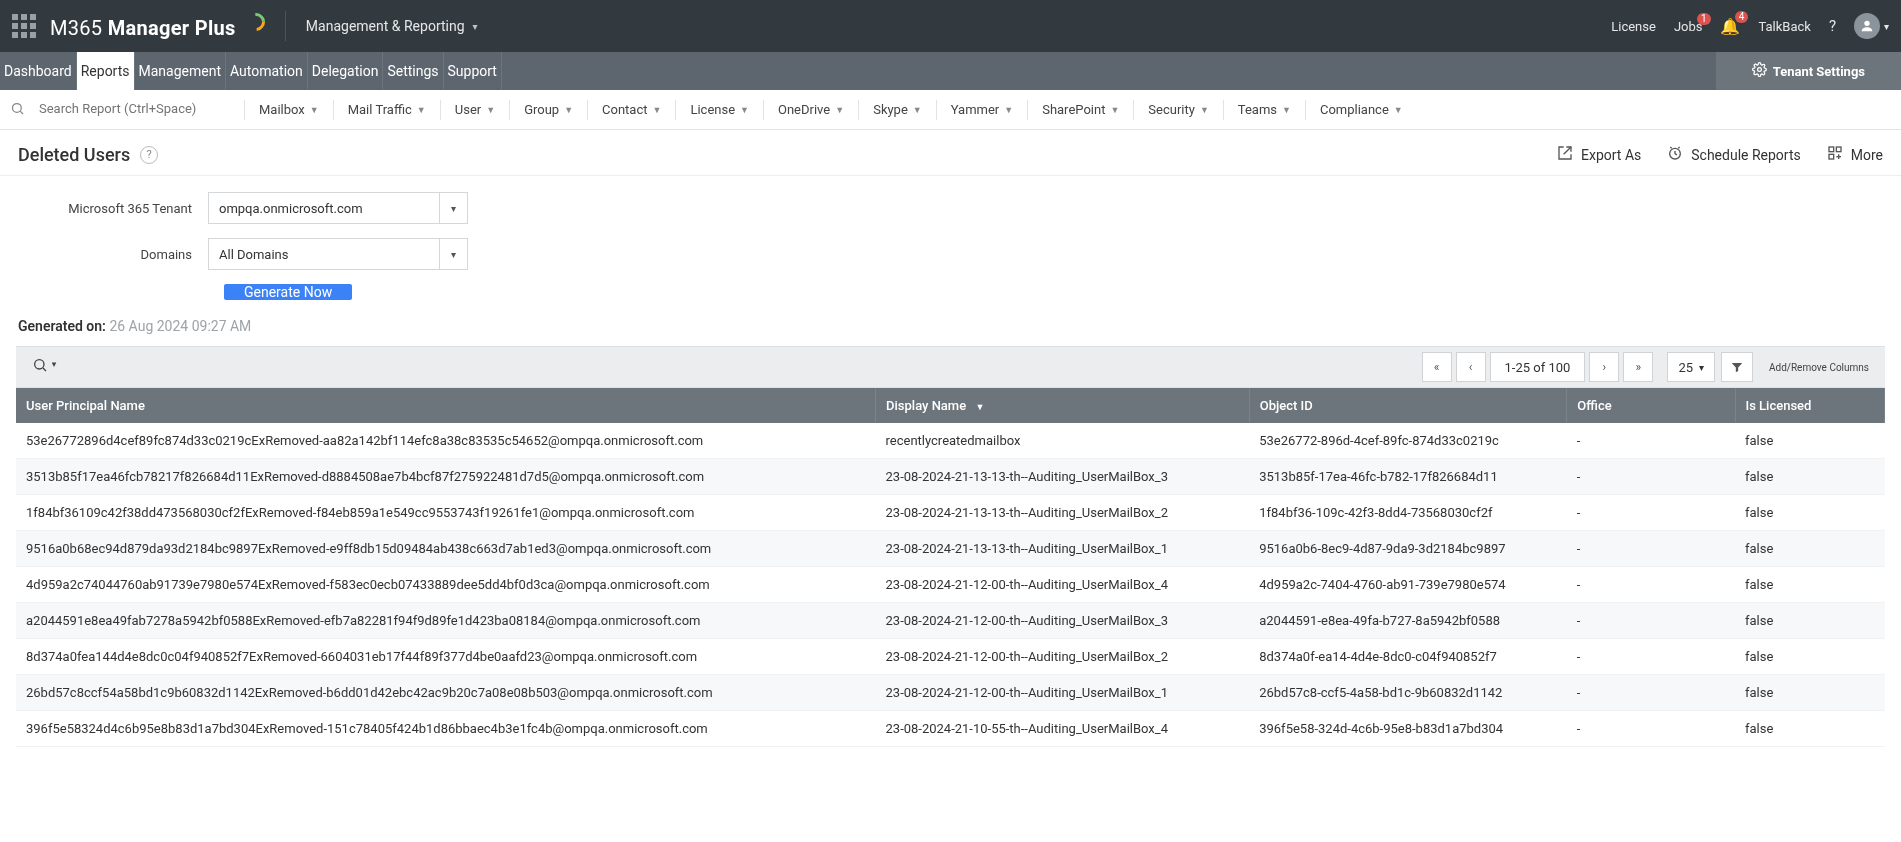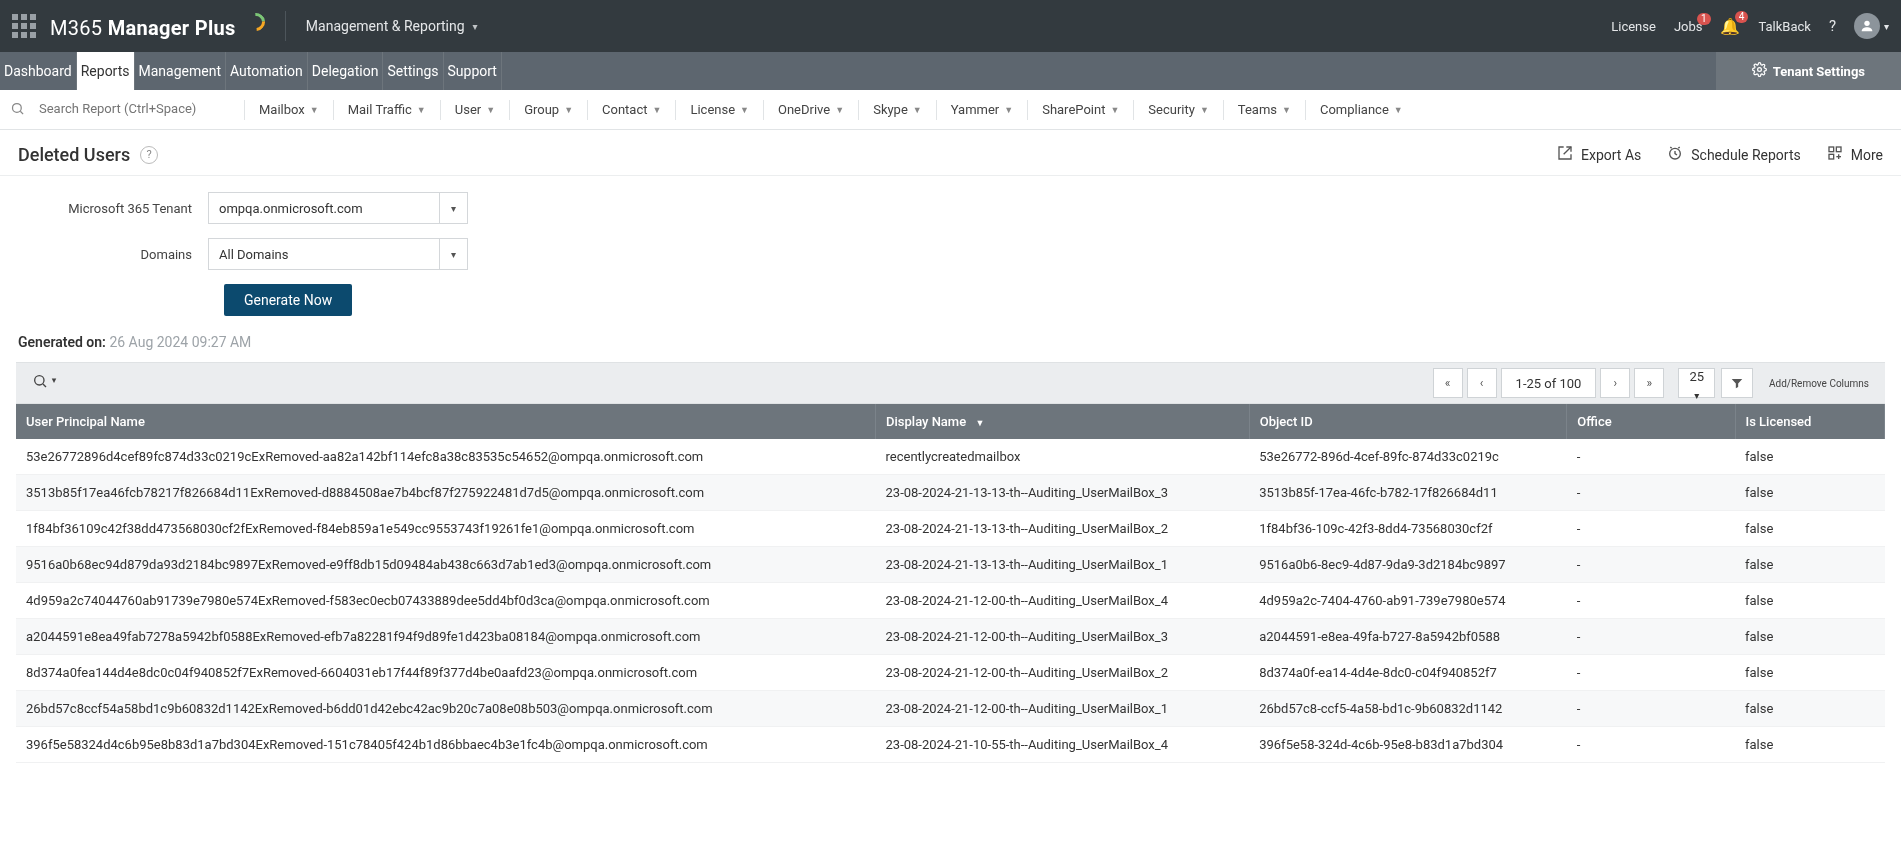--- a/index.html
+++ b/index.html
@@ -47,32 +47,32 @@
   .pagehead-action { display:flex; align-items:center; gap:8px; margin-left:26px; cursor:pointer; color:#333; font-size:14px;}
   .pagehead-action svg, .pagehead-action .glyph { color:#555; }
 
   
   .filters { padding:16px 18px 8px 18px; }
   .filter-row { display:flex; align-items:center; margin-bottom:14px; }
   .filter-label { width:190px; text-align:right; padding-right:16px; color:#444; font-size:13px;}
   .dropdown { display:flex; align-items:center; border:1px solid #d4d7da; height:32px; width:260px; }
   .dropdown .value { flex:1; padding:0 10px; color:#333; font-size:13px;}
   .dropdown .dd-btn { width:28px; height:100%; border-left:1px solid #d4d7da; display:flex; align-items:center; justify-content:center; cursor:pointer; font-size:10px; color:#555;}
-  .generate-btn { margin-left:206px; background:#0c4a6e; color:#fff; border:none; padding:8px 20px; font-size:14px; cursor:pointer; border-radius:2px;}
+  .generate-btn { margin-left:206px; background:#3b82f6; color:#fff; border:none; padding:0 20px; font-size:14px; cursor:pointer; border-radius:2px;}
   .generated-on { padding:10px 18px 6px 18px; font-size:14px; }
   .generated-on .lbl { font-weight:600; color:#333; }
   .generated-on .val { color:#9da3a8; }
 
   
   .tabletoolbar { background:#ebedef; height:42px; display:flex; align-items:center; padding:0 10px; border-top:1px solid #dfe2e4; border-bottom:1px solid #dfe2e4; margin:6px 16px 0 16px;}
   .tabletoolbar .search-icon { color:#444; font-size:15px; cursor:pointer; margin-left:6px;}
   .tt-spacer { flex:1; }
   .pgbtn { width:30px; height:30px; border:1px solid #cfd3d6; background:#fff; display:flex; align-items:center; justify-content:center; cursor:pointer; font-size:12px; color:#555; margin-left:4px;}
   .pgtext { background:#fff; border:1px solid #cfd3d6; height:30px; padding:0 14px; display:flex; align-items:center; margin-left:4px; font-size:13px;}
-  .perpage { background:#fff; border:1px solid #cfd3d6; height:30px; padding:0 10px; display:flex; align-items:center; margin-left:14px; font-size:13px; cursor:pointer; gap:6px;flex-direction:column;}
+  .perpage { background:#fff; border:1px solid #cfd3d6; height:30px; padding:0 10px; display:flex; align-items:center; margin-left:14px; font-size:13px; cursor:pointer; gap:6px;}
   .filterbtn { width:32px; height:30px; border:1px solid #cfd3d6; background:#fff; display:flex; align-items:center; justify-content:center; cursor:pointer; margin-left:6px;}
   .addcols { margin-left:16px; color:#444; font-size:10px; cursor:pointer; padding-right:6px;}
 
   
   .datatable { width:calc(100% - 32px); margin:0 16px; border-collapse:collapse; table-layout:fixed; }
   .datatable thead th { background:#6d757c; color:#fff; text-align:left; font-weight:500; font-size:13px; padding:10px 10px; border-right:1px solid #7b838a;}
   .datatable thead th .sortcaret { font-size:9px; margin-left:6px;}
   .datatable tbody td { padding:10px 10px; font-size:13px; color:#333; border-bottom:1px solid #f0f1f2; overflow:hidden; text-overflow:ellipsis; white-space:nowrap;}
   .datatable tbody tr:nth-child(even) { background:#f7f8f9; }
   .col-upn { width:46%; }

